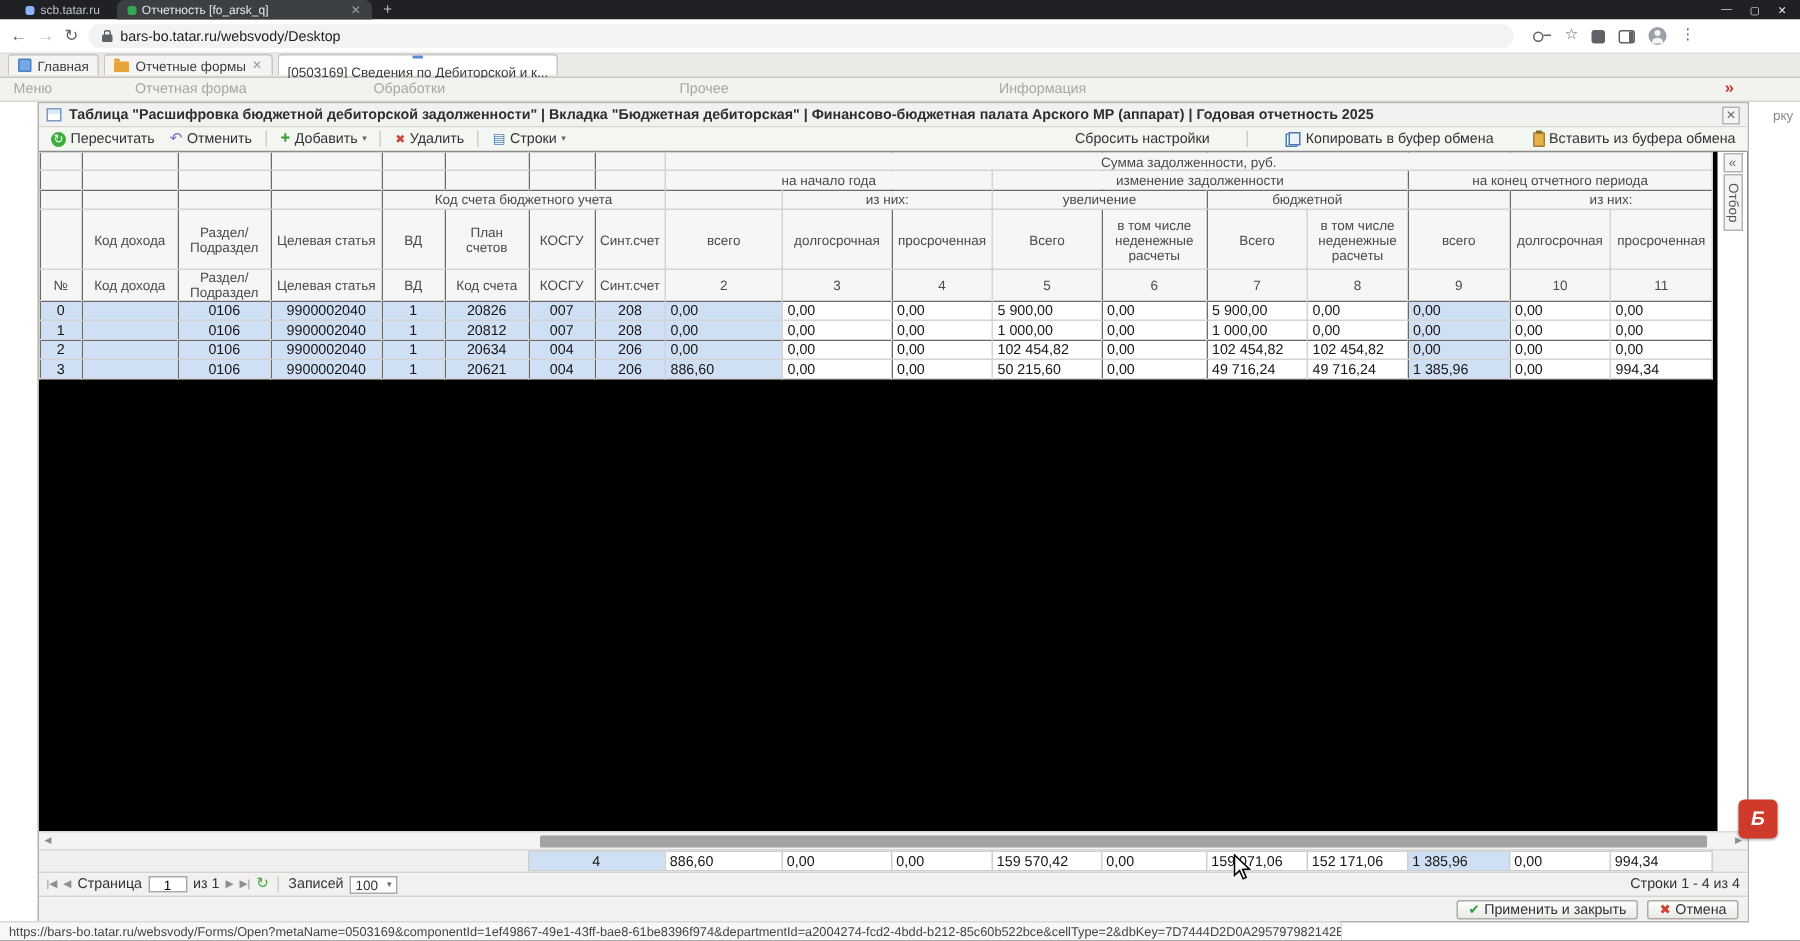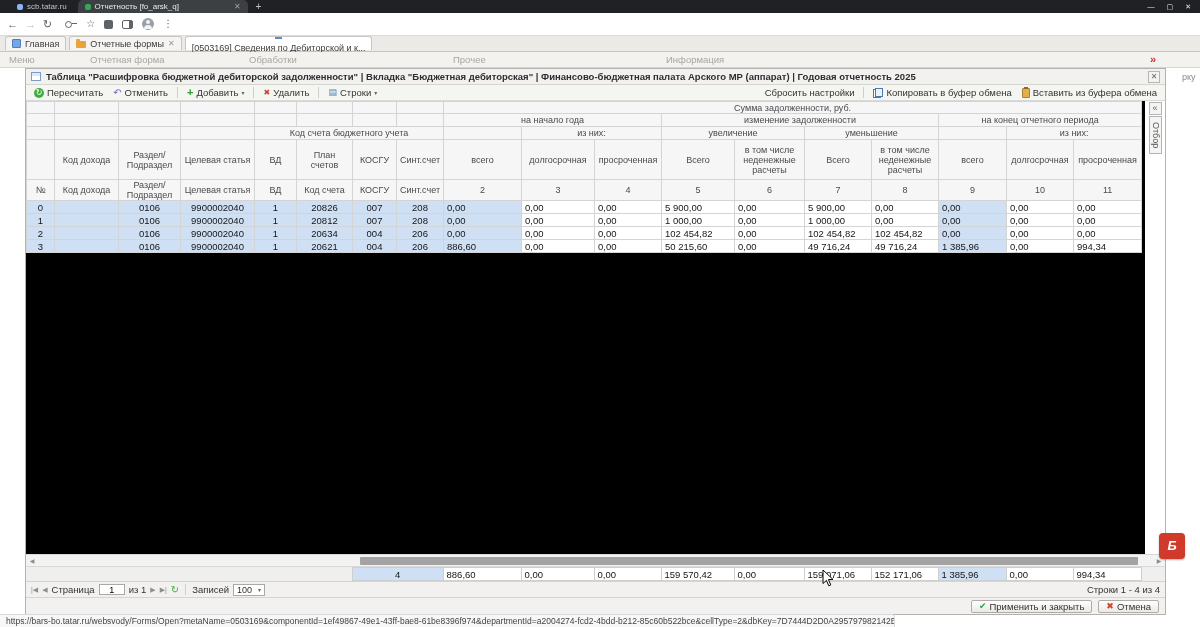--- a/index.html
+++ b/index.html
@@ -54,21 +54,21 @@
 
   
   .panel { position:absolute; left:25px; top:68px; width:1141px; height:547px; background:#fff; border:1px solid #b4b1ae; display:flex; flex-direction:column; }
   .panel-title { height:16px; flex:0 0 16px; background:#f1f1ef; border-bottom:1px solid #d8d5d1; display:flex; align-items:center; gap:5px; padding:0 5px; font-size:9.5px; font-weight:bold; color:#2e2e2e; white-space:nowrap; }
   .ic-grid { width:10px; height:9px; border:1px solid #7a9cc6; background:linear-gradient(#dce9f7 3px, #fff 3px); flex:0 0 auto; }
   .panel-close { margin-left:auto; width:12px; height:12px; border:1px solid #b5b5b5; background:#f4f4f2; color:#666; font-size:8px; line-height:10px; text-align:center; }
 
   .panel-toolbar { height:16px; flex:0 0 16px; background:#f4f6f2; border-bottom:1px solid #d9d9d9; display:flex; align-items:center; gap:4px; padding:0 5px; font-size:9.5px; color:#333; white-space:nowrap; }
   .tbtn { display:flex; align-items:center; gap:3px; padding:0 3px; }
   .tsep { width:1px; height:11px; background:#cfcfcf; margin:0 2px; }
-  .tright { margin-left:auto; display:flex; align-items:center; gap:4px; }
+  .tright { margin-left:auto; display:flex; align-items:center; gap:20px; }
   .ic-recalc { width:10px; height:10px; border-radius:50%; background:#3fae3f; color:#fff; font-size:8px; line-height:10px; text-align:center; }
   .ic-undo { color:#7b68c8; font-size:10px; line-height:1; }
   .ic-add { color:#2f9e2f; font-weight:bold; font-size:11px; line-height:1; }
   .ic-del { color:#cf4436; font-size:8px; line-height:1; }
   .ic-rows { color:#4f81bd; font-size:9px; line-height:1; }
   .caret { font-size:6px; color:#666; }
   .ic-copy { position:relative; width:10px; height:10px; }
   .ic-copy::before { content:""; position:absolute; left:0; bottom:0; width:6px; height:7px; border:1px solid #4c79b2; background:#fff; }
   .ic-copy::after { content:""; position:absolute; right:0; top:0; width:6px; height:7px; border:1px solid #4c79b2; background:#eaf2fb; }
   .ic-paste { position:relative; width:8px; height:10px; background:#e3b04b; border:1px solid #a97f2f; border-radius:1px; }
@@ -141,20 +141,24 @@
       <span>—</span>
       <span>▢</span>
       <span>✕</span>
     </div>
   </div>
 
   <div class="chrome-bar">
     <span class="navic">←</span>
     <span class="navic dis">→</span>
     <span class="navic">↻</span>
+    <div class="omnibox">
+      <span class="lock"></span>
+      <span>bars-bo.tatar.ru/websvody/Desktop</span>
+    </div>
     <div class="bicons">
       <span class="ic-key"></span>
       <span class="gstar">☆</span>
       <span class="ic-puz"></span>
       <span class="ic-side"></span>
       <span class="avatar"></span>
       <span class="kebab">⋮</span>
     </div>
   </div>
 
@@ -284,21 +288,21 @@
           </tr>
           <tr class="rC">
             <td class="h"></td>
               <td class="h"></td>
               <td class="h"></td>
               <td class="h"></td>
             <td class="h" colspan="4">Код счета бюджетного учета</td>
             <td class="h"></td>
             <td class="h" colspan="2">из них:</td>
             <td class="h" colspan="2">увеличение</td>
-            <td class="h" colspan="2">уменьшение</td>
+            <td class="h" colspan="2">бюджетной</td>
             <td class="h"></td>
             <td class="h" colspan="2">из них:</td>
           </tr>
           <tr class="rD">
             <td class="h"></td>
             <td class="h">Код дохода</td>
             <td class="h">Раздел/ Подраздел</td>
             <td class="h">Целевая статья</td>
             <td class="h">ВД</td>
             <td class="h">План счетов</td>

